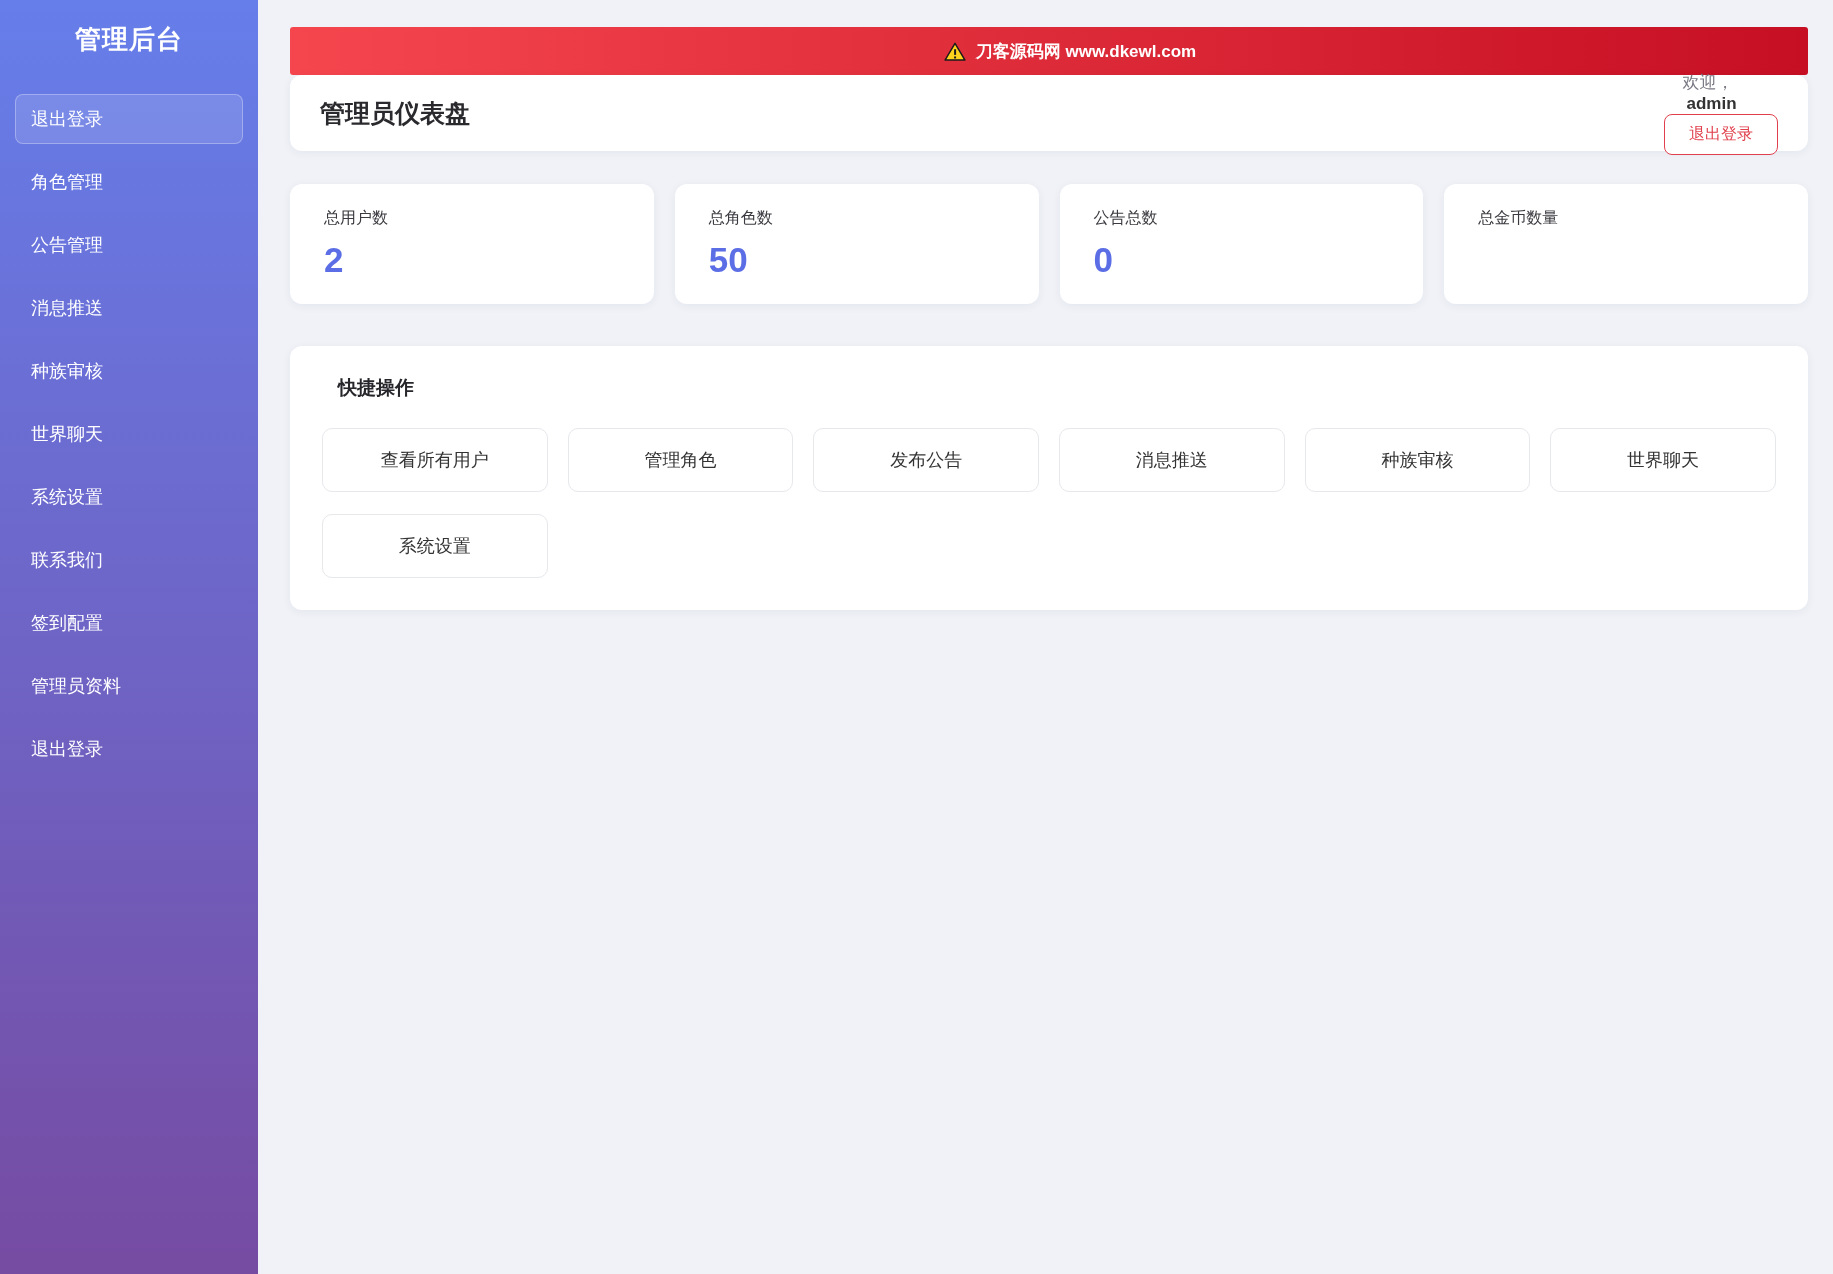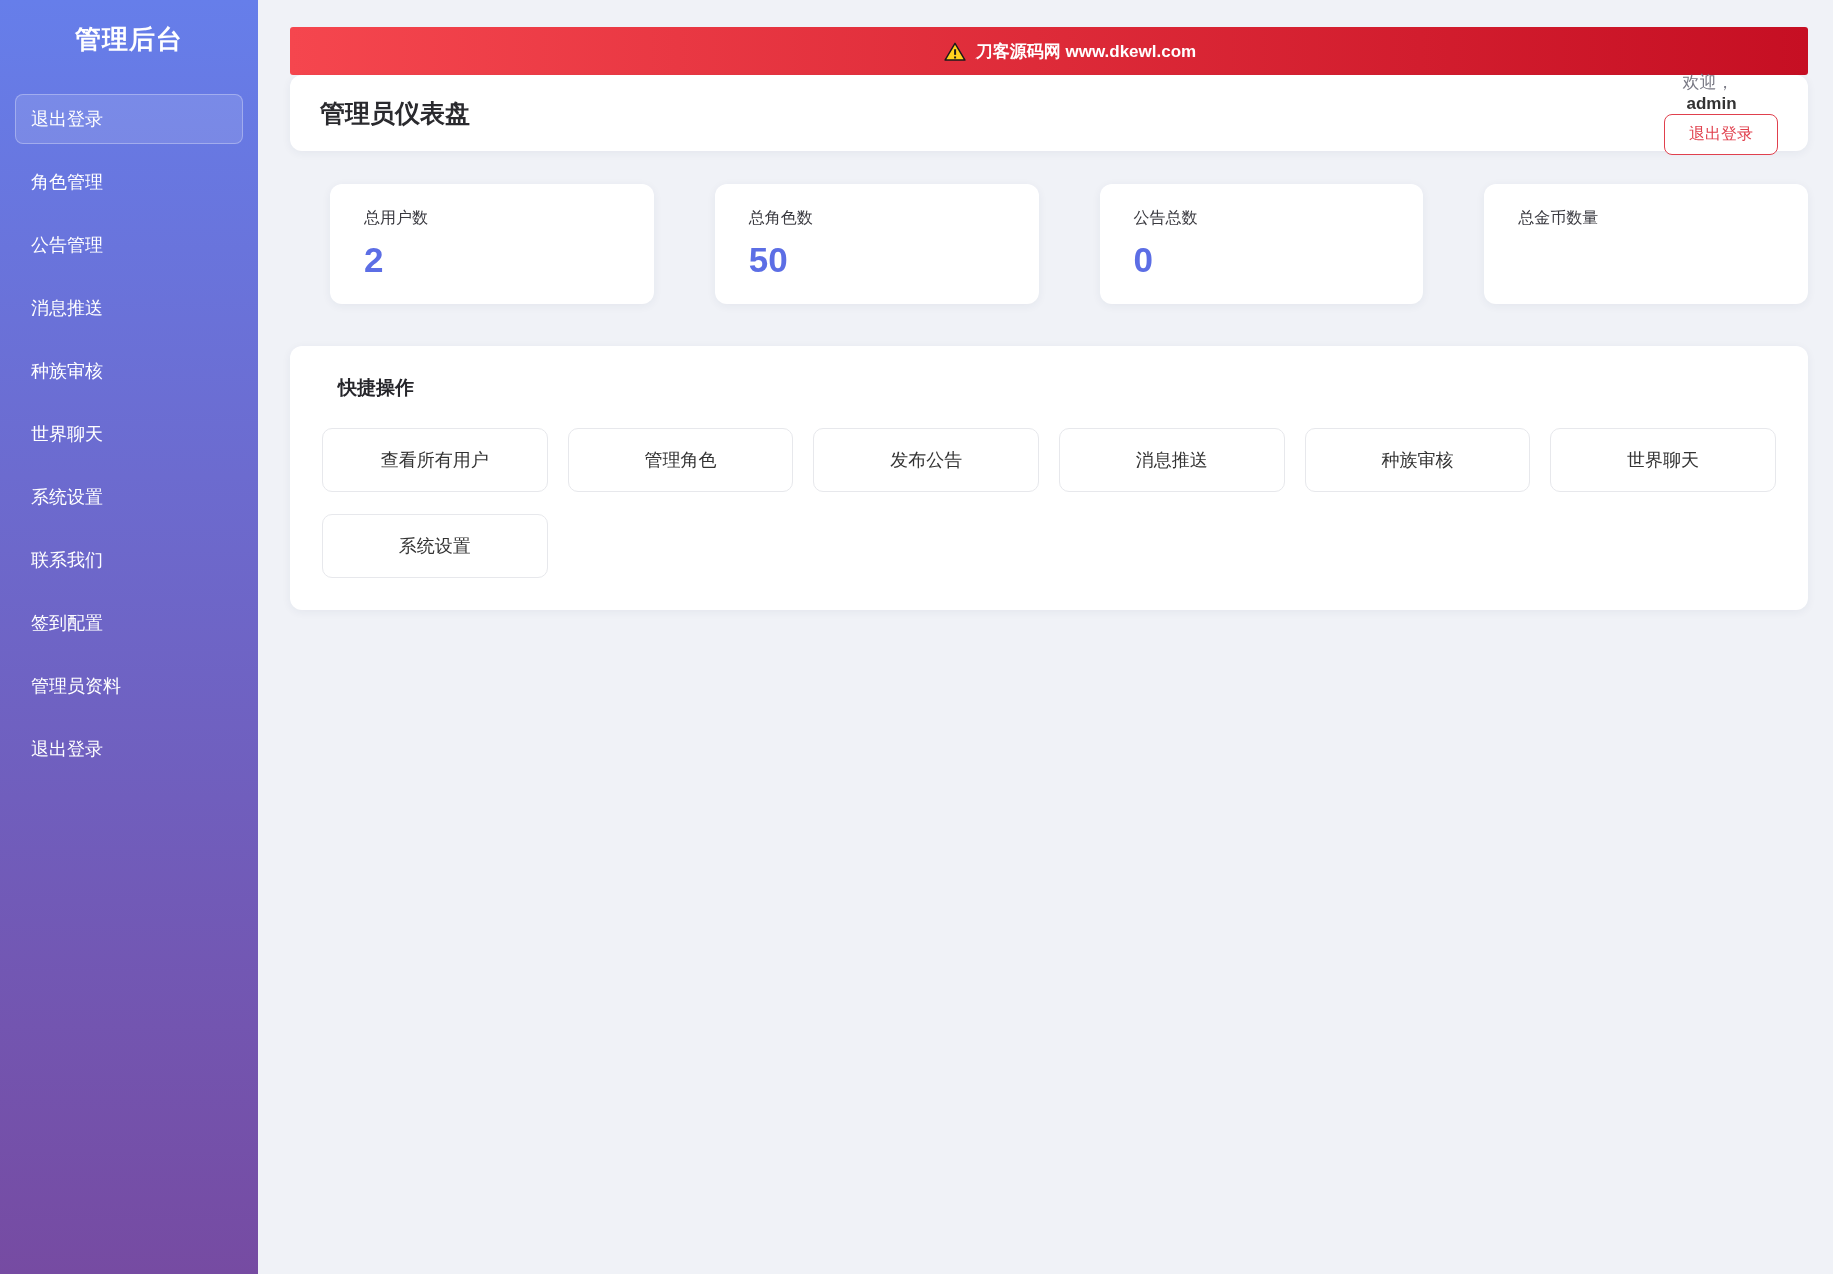--- a/index.html
+++ b/index.html
@@ -61,21 +61,21 @@
     background:#fff; border:1px solid #e0404d; border-radius:8px;
     color:#e0404d; font-size:16px; cursor:pointer;
     font-family:inherit;
   }
 
   
   .stats {
     margin-top:33px;
     display:grid; grid-template-columns:repeat(4,1fr); gap:21px;
   }
-  .stat-card { padding:24px 34px;margin-left:40px; }
+  .stat-card { padding:24px 34px; }
   .stat-label { font-size:16px; color:#3a3a40; font-weight:500; line-height:20px; }
   .stat-value { margin-top:12px; font-size:35px; font-weight:bold; color:#5c6ee5; line-height:40px; }
 
   
   .quick-card { margin-top:42px; padding:30px 32px 32px; }
   .quick-title { font-size:19px; font-weight:bold; color:#26262b; line-height:24px;margin-left:16px; }
   .quick-grid { margin-top:28px; display:flex; flex-wrap:wrap; gap:22px 20px; }
   .quick-btn {
     width:calc((100% - 100px)/6); height:64px;
     display:flex; align-items:center; justify-content:center;

